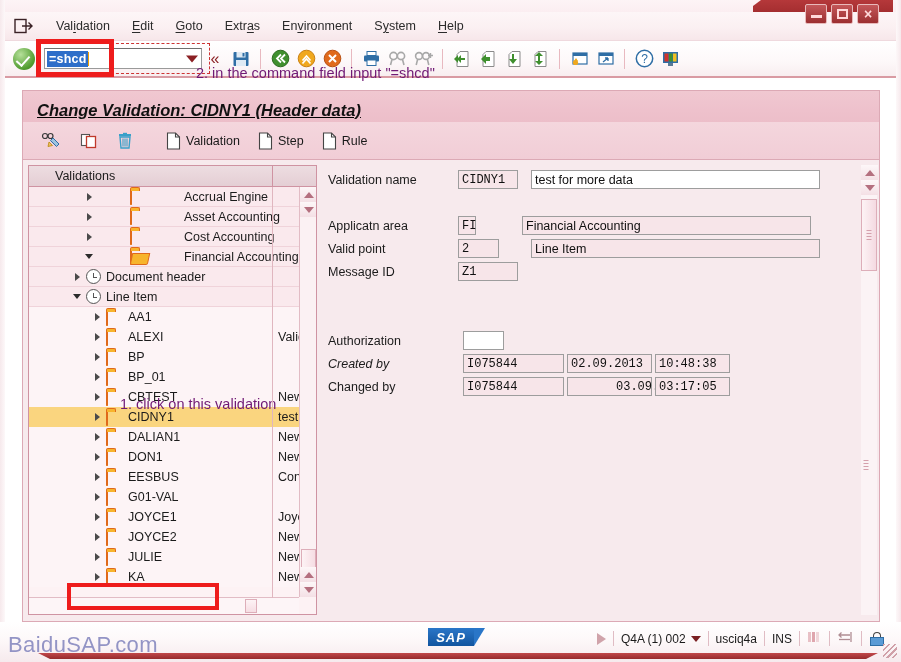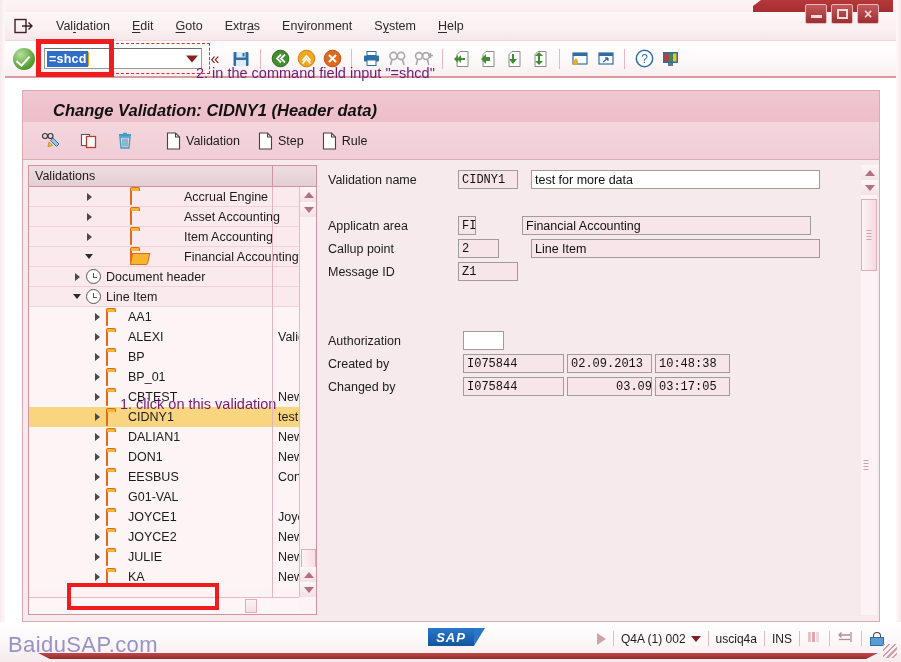--- a/index.html
+++ b/index.html
@@ -137,21 +137,21 @@
     position: absolute; color: #701a75; font-size: 14.5px; white-space: nowrap;
   }
   .annot-cmd { left: 196px; top: 65px; }
   .annot-tree { left: 120px; top: 396px; }
 
   
   .screen-hdr {
     position: absolute; left: 22px; top: 90px; width: 858px; height: 40px;
     background: linear-gradient(to bottom, #f0c8d1 0%, #eec1cc 50%, #ebbcc7 100%);
     border: 1px solid #dca9b5; border-bottom: none;
-    display: flex; align-items: center; padding-left: 30px;
+    display: flex; align-items: center; padding-left: 14px; text-decoration: underline;
   }
   .screen-hdr-title {
     font: italic bold 16.5px "Liberation Sans", sans-serif; color: #111111;
   }
   .app-toolbar {
     position: absolute; left: 22px; top: 122px; width: 858px; height: 38px;
     background: linear-gradient(to bottom, #f4d6dd 0%, #f1cdd6 100%);
     border: 1px solid #dca9b5; border-top: none;
     display: flex; align-items: center; padding-left: 10px; gap: 4px;
   }
@@ -173,21 +173,21 @@
   .tree-outer {
     position: absolute; left: 5px; top: 5px; width: 289px; height: 450px;
     border: 1px solid #cf93a2; background: #fdf2f4;
     overflow: hidden;
   }
   .tree-head {
     height: 21px; background: linear-gradient(to bottom, #eddde1, #e4ced4);
     border-bottom: 1px solid #cf93a2;
     display: flex; align-items: center; position: relative;
   }
-  .tree-head-lbl { padding-left: 6px; font-size: 12.5px; color: #1b1b1b; }
+  .tree-head-lbl { padding-left: 6px; font-size: 12.5px; color: #1b1b1b; margin-left: 20px; }
   .tree-head-sep { position: absolute; left: 243px; top: 0; bottom: 0; width: 1px; background: #cf93a2; }
   .tree-body {
     position: relative; height: 411px; overflow: hidden;
     background: #fdf2f4;
   }
   .tree-colsep {
     position: absolute; left: 243px; top: 0; height: 100%; width: 1px; background: #e0b6bf; z-index: 2;
   }
   .trow {
     height: 20px; display: flex; align-items: center; position: relative;
@@ -571,21 +571,21 @@
             </span>
             <span class="folder"><span class="folder-c"></span></span>
             <span class="tlabel">Asset Accounting</span>
           </div>
           <div class="trow lvl-top">
             <span style="width: 22px; flex: 0 0 auto;"></span>
             <span class="expander">
               <span class="tri-r"></span>
             </span>
             <span class="folder"><span class="folder-c"></span></span>
-            <span class="tlabel">Item Accounting</span>
+            <span class="tlabel">Cost Accounting</span>
           </div>
           <div class="trow lvl-top">
             <span style="width: 22px; flex: 0 0 auto;"></span>
             <span class="expander">
               <span class="tri-d"></span>
             </span>
             <span class="folder open"><span class="folder-c"></span></span>
             <span class="tlabel">Financial Accounting</span>
           </div>
           <div class="trow lvl-mid">
@@ -774,38 +774,38 @@
       </div>
 
       <div class="f-row" style="left:0; top:56px;">
         <span class="f-label" style="width:130px;">Applicatn area</span>
         <span class="f-inp mono" style="width:18px;">FI</span>
         <span style="width:46px;"></span>
         <span class="f-inp ro" style="width:289px;">Financial Accounting</span>
       </div>
 
       <div class="f-row" style="left:0; top:79px;">
-        <span class="f-label" style="width:130px;">Callup point</span>
+        <span class="f-label" style="width:130px;">Valid point</span>
         <span class="f-inp mono" style="width:41px;">2</span>
         <span style="width:32px;"></span>
         <span class="f-inp ro" style="width:289px;">Line Item</span>
       </div>
 
       <div class="f-row" style="left:0; top:102px;">
         <span class="f-label" style="width:130px;">Message ID</span>
         <span class="f-inp mono" style="width:60px;">Z1</span>
       </div>
 
       <div class="f-row" style="left:0; top:171px;">
         <span class="f-label" style="width:135px;">Authorization</span>
         <span class="f-inp white" style="width:41px;"></span>
       </div>
 
       <div class="f-row" style="left:0; top:194px;">
-        <span class="f-label" style="width:135px;">Created by</span>
+        <span class="f-label" style="width:135px;font-style:italic;">Created by</span>
         <span class="f-inp mono" style="width:101px;">I075844</span>
         <span style="width:3px;"></span>
         <span class="f-inp mono" style="width:85px;">02.09.2013</span>
         <span style="width:3px;"></span>
         <span class="f-inp mono" style="width:75px;text-align:center;">10:48:38</span>
       </div>
 
       <div class="f-row" style="left:0; top:217px;">
         <span class="f-label" style="width:135px;">Changed by</span>
         <span class="f-inp mono" style="width:101px;">I075844</span>

